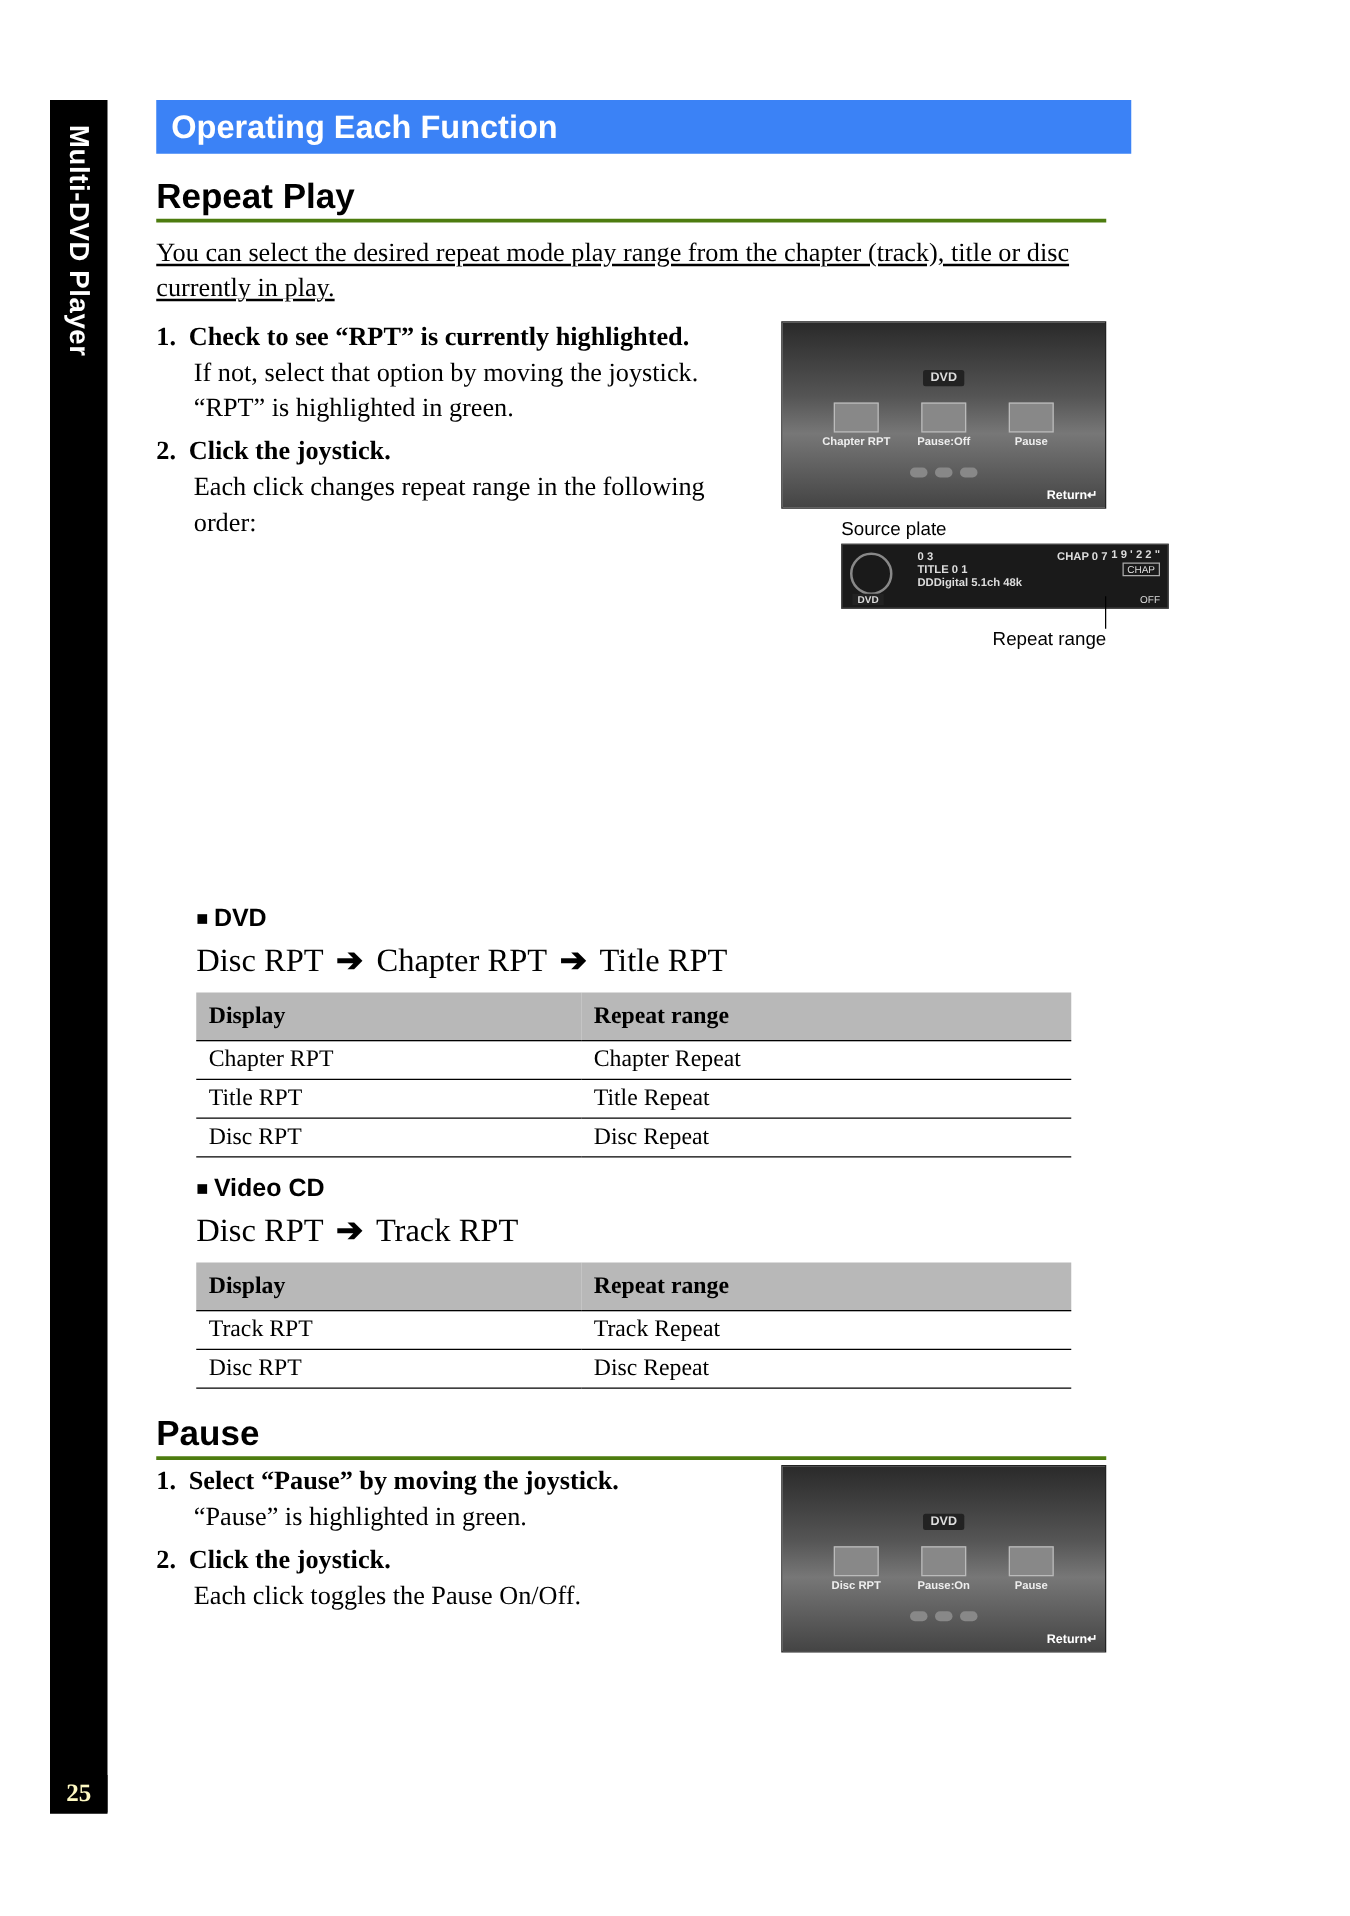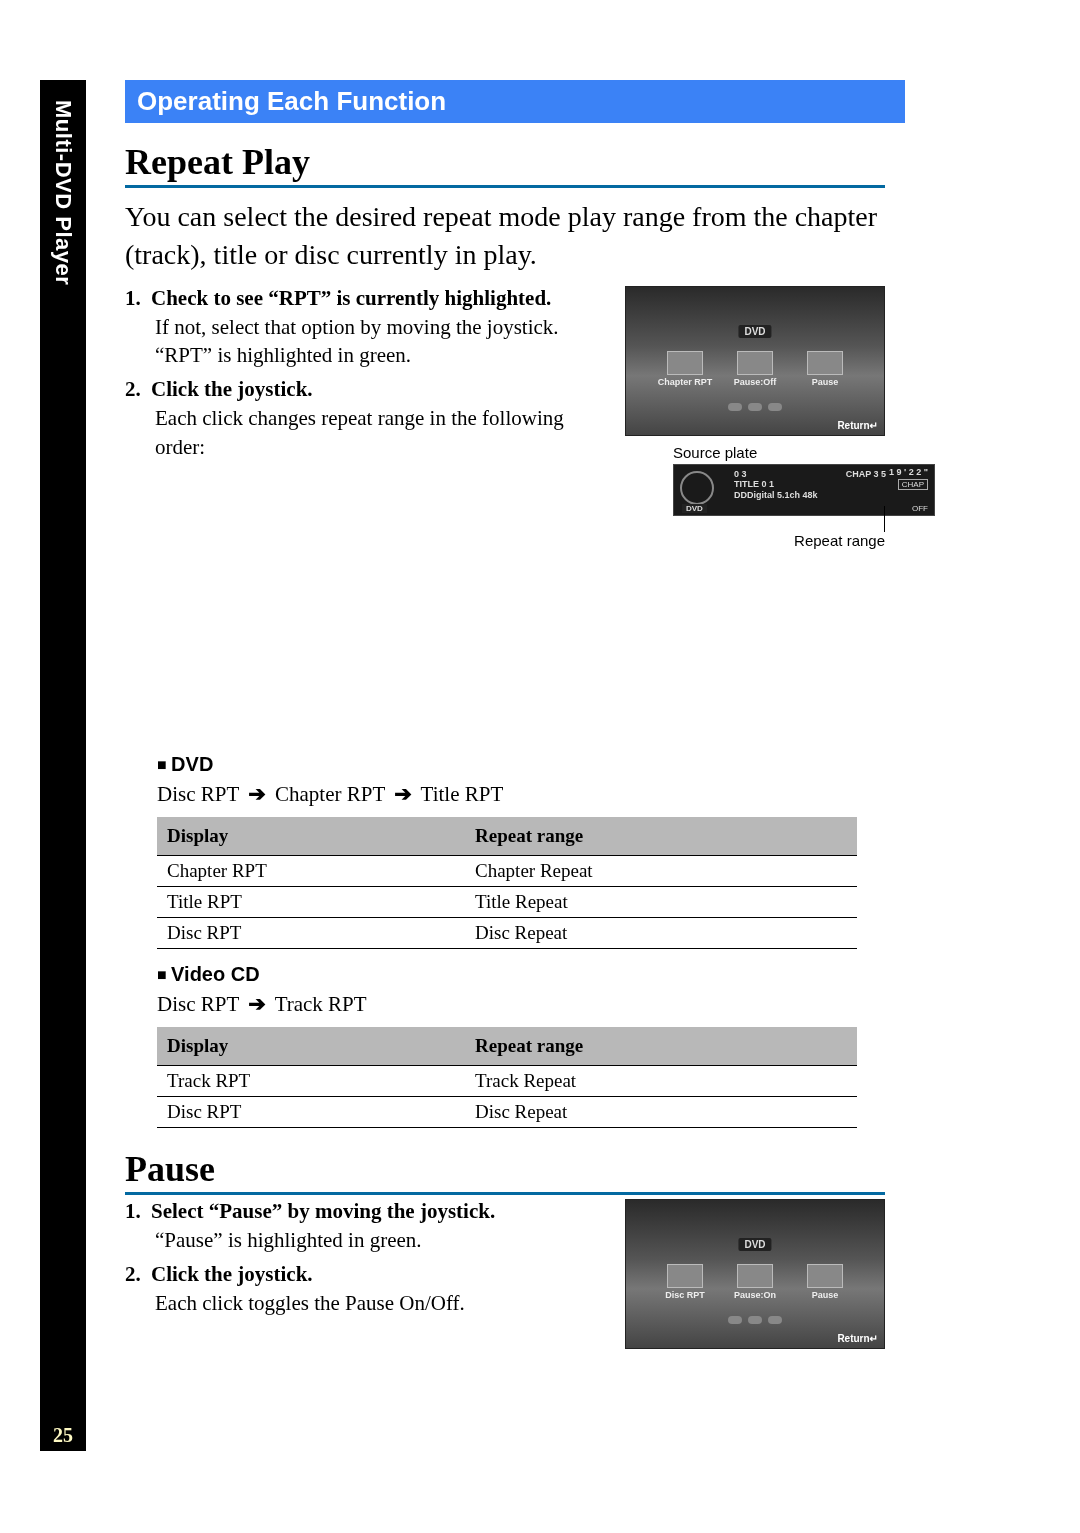--- a/index.html
+++ b/index.html
@@ -46,32 +46,33 @@
   .title-bar {
     background: #3b82f6;
     color: #fff;
     font-family: Arial, Helvetica, sans-serif;
     font-weight: bold;
     font-size: 26px;
     padding: 6px 12px 6px 12px;
     width: 756px;
   }
   h2.section {
-    font-family: Liberation Serif, serif;
-    font-weight: bold;
-    font-size: 36px;
+    font-family: Liberation Sans, sans-serif;
+    font-weight: bold;
+    font-size: 28px;
     margin: 18px 0 4px 0;
-    border-bottom: 3px solid #0369a1;
+    border-bottom: 3px solid #4d7c0f;
     padding-bottom: 2px;
     width: 760px;
   }
   p.intro {
-    font-size: 28px;
+    font-size: 21px;
     margin: 10px 0 12px 0;
     line-height: 1.35;
+    text-decoration: underline;
   }
   .two-col {
     position: relative;
     width: 760px;
   }
   .steps {
     width: 480px;
     font-size: 21px;
   }
   .step-head {
@@ -216,21 +217,21 @@
     font-weight: bold;
     font-size: 20px;
     margin: 14px 0 6px 32px;
   }
   .sub-head::before {
     content: "■ ";
     font-size: 16px;
     vertical-align: 1px;
   }
   .sequence {
-    font-size: 21px;
+    font-size: 26px;
     margin: 0 0 10px 32px;
   }
   .arrow {
     display: inline-block;
     margin: 0 4px;
     font-weight: bold;
   }
   table.data {
     width: 700px;
     margin-left: 32px;
@@ -320,21 +321,21 @@
       <div class="source-plate-wrap">
         <div class="source-plate-caption">Source plate</div>
         <div class="source-plate">
           <div class="disc"></div>
           <div class="dvd-bottom">DVD</div>
           <div class="titleinfo">
             <div>0 3</div>
             <div>TITLE 0 1</div>
             <div>DDDigital 5.1ch 48k</div>
           </div>
-          <div class="chapinfo">CHAP 3 5</div>
+          <div class="chapinfo">CHAP 0 7</div>
           <div class="time">1 9 ' 2 2 "</div>
           <div class="chapbox">CHAP</div>
           <div class="offbox">OFF</div>
         </div>
       </div>
       <div class="repeat-range-line"></div>
       <div class="repeat-range-caption">Repeat range</div>
 
       <div class="spacer-lg"></div>
     </div>

